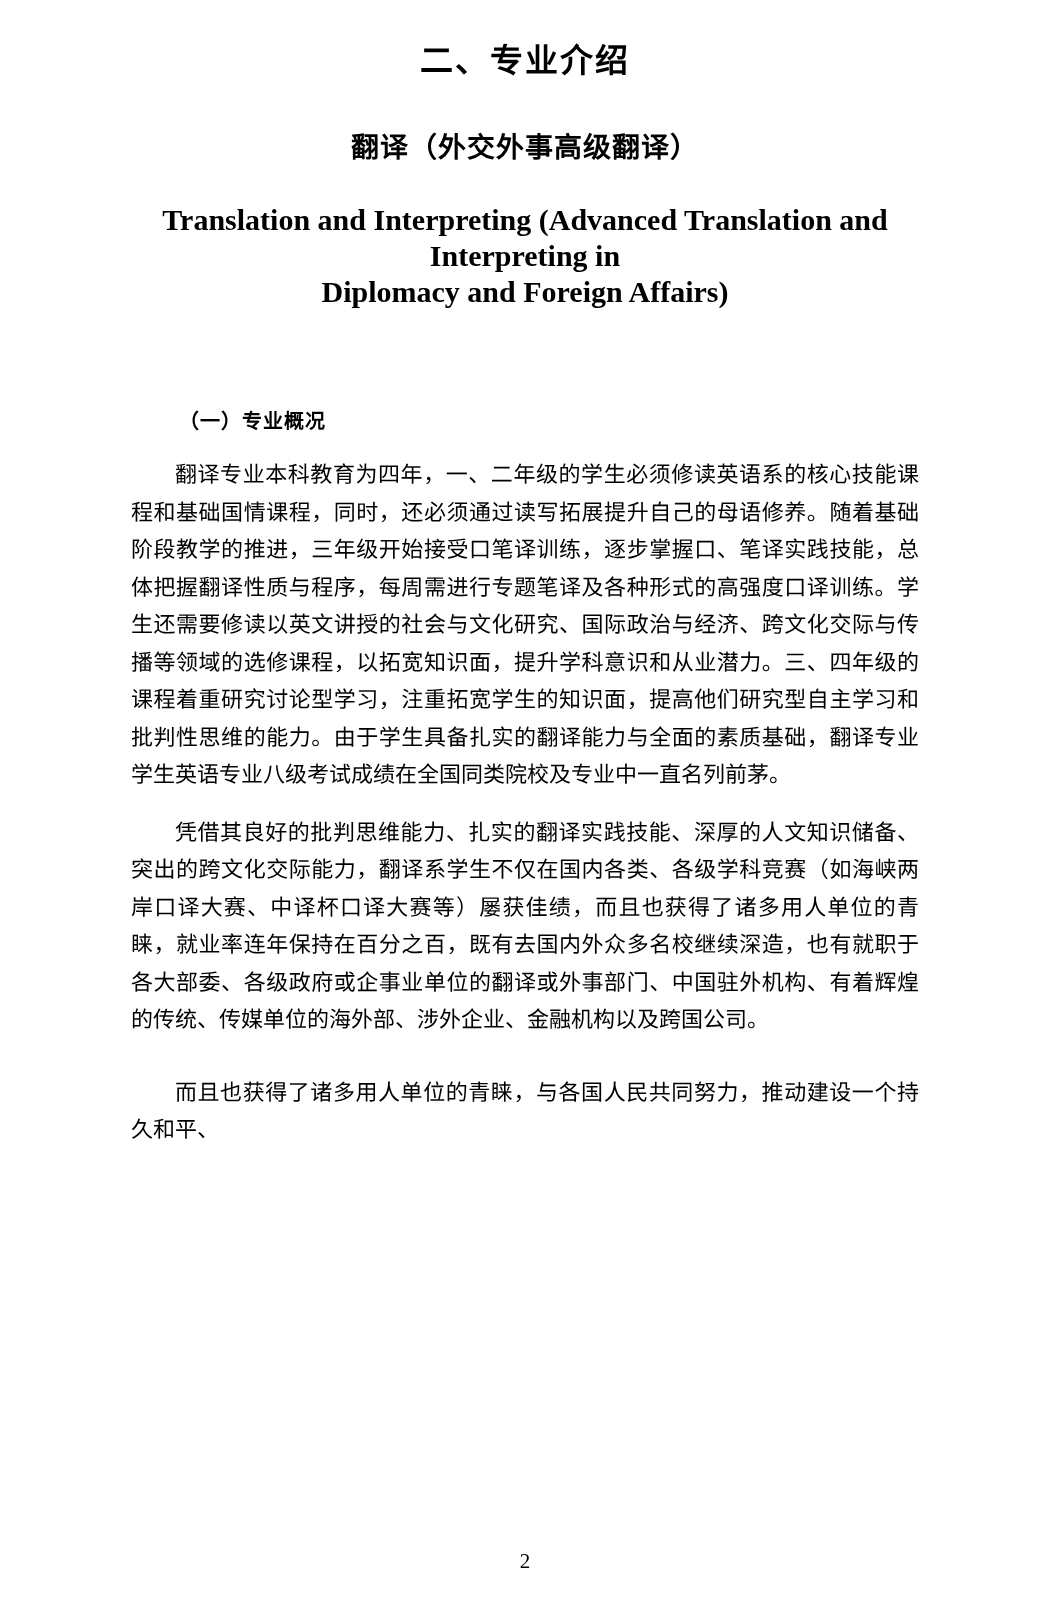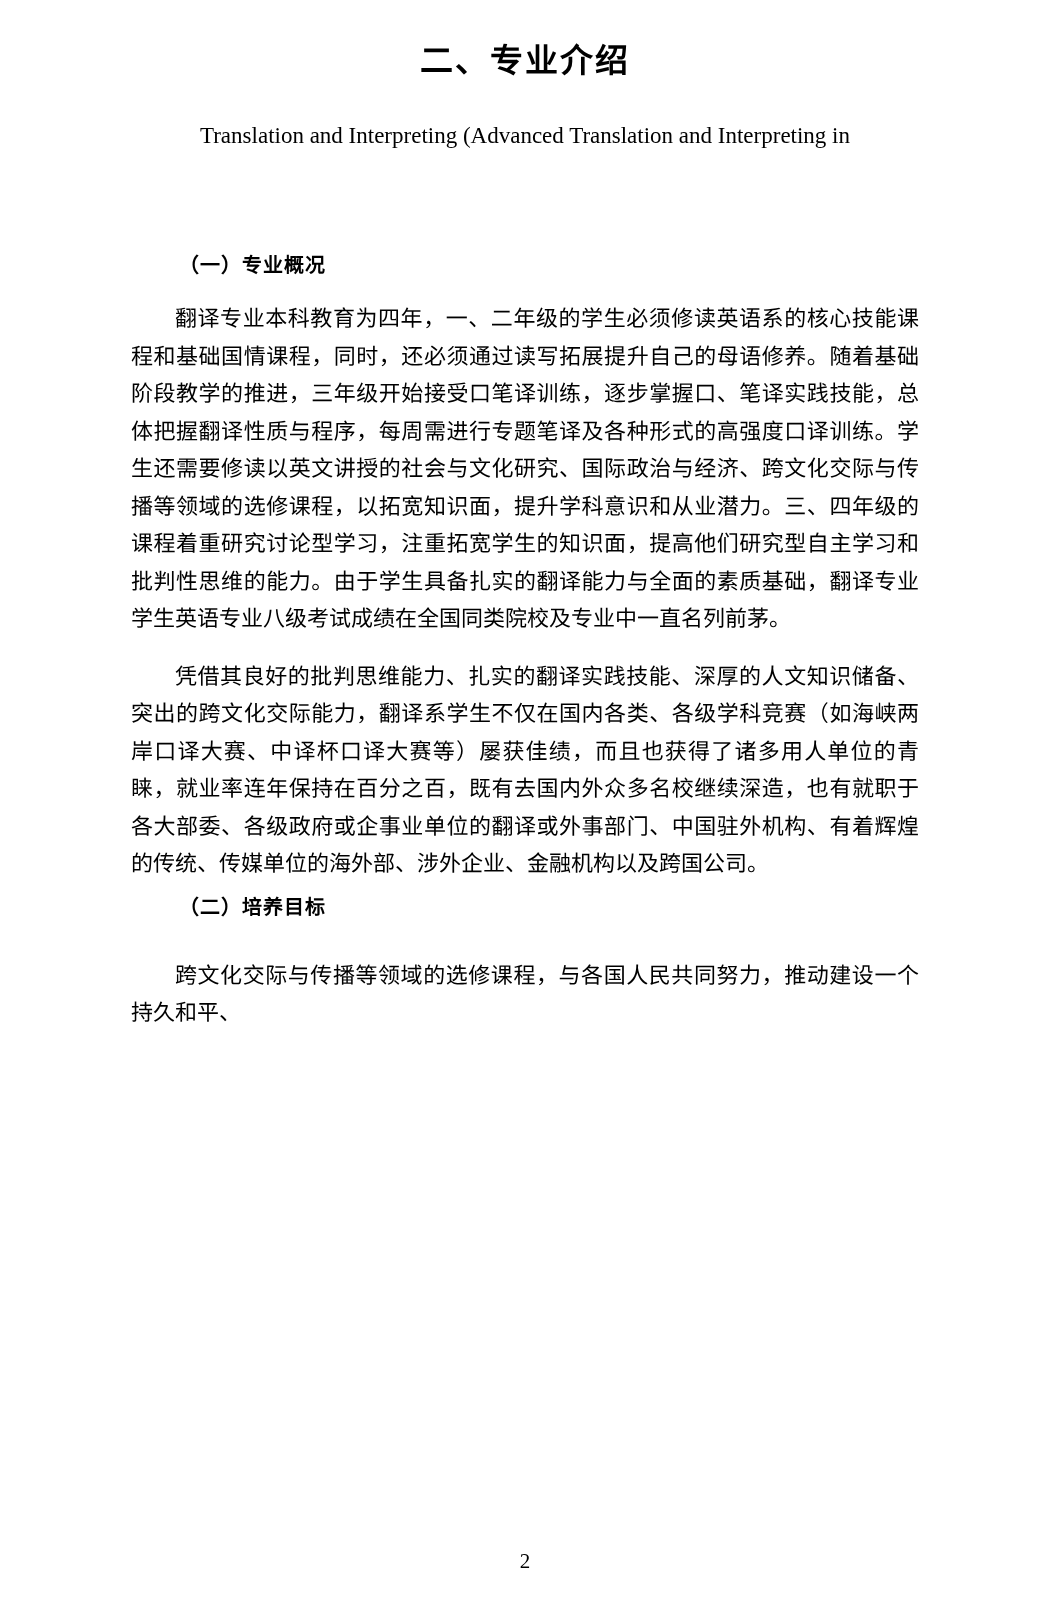--- a/index.html
+++ b/index.html
@@ -34,22 +34,22 @@
     font-family: "Liberation Sans", "DejaVu Sans", sans-serif;
     font-weight: bold;
     font-size: 28px;
     line-height: 32px;
     text-align: center;
     letter-spacing: 1px;
   }
   .program-title-en {
     margin: 38px 0 0 0;
     font-family: "Liberation Serif", "DejaVu Serif", serif;
-    font-weight: normal;
-    font-size: 23px;
+    font-weight: bold;
+    font-size: 30px;
     line-height: 36px;
     text-align: center;
   }
   .program-title-en .en-line {
     display: block;
   }
   .section-heading {
     margin: 0 0 0 48px;
     font-family: "Liberation Sans", "DejaVu Sans", sans-serif;
     font-weight: bold;
@@ -88,32 +88,33 @@
     line-height: 26px;
   }
 </style>
 </head>
 <body>
 
 <div class="page">
 
   <h1 class="main-title">二、专业介绍</h1>
 
+  <h2 class="program-title-zh">翻译（外交外事高级翻译）</h2>
 
   <h3 class="program-title-en">
     <span class="en-line">Translation and Interpreting (Advanced Translation and Interpreting in</span>
+    <span class="en-line">Diplomacy and Foreign Affairs)</span>
   </h3>
 
   <h4 class="section-heading first">（一）专业概况</h4>
 
 
   <p class="body-para">翻译专业本科教育为四年，一、二年级的学生必须修读英语系的核心技能课程和基础国情课程，同时，还必须通过读写拓展提升自己的母语修养。随着基础阶段教学的推进，三年级开始接受口笔译训练，逐步掌握口、笔译实践技能，总体把握翻译性质与程序，每周需进行专题笔译及各种形式的高强度口译训练。学生还需要修读以英文讲授的社会与文化研究、国际政治与经济、跨文化交际与传播等领域的选修课程，以拓宽知识面，提升学科意识和从业潜力。三、四年级的课程着重研究讨论型学习，注重拓宽学生的知识面，提高他们研究型自主学习和批判性思维的能力。由于学生具备扎实的翻译能力与全面的素质基础，翻译专业学生英语专业八级考试成绩在全国同类院校及专业中一直名列前茅。</p>
 
 
   <p class="body-para">凭借其良好的批判思维能力、扎实的翻译实践技能、深厚的人文知识储备、突出的跨文化交际能力，翻译系学生不仅在国内各类、各级学科竞赛（如海峡两岸口译大赛、中译杯口译大赛等）屡获佳绩，而且也获得了诸多用人单位的青睐，就业率连年保持在百分之百，既有去国内外众多名校继续深造，也有就职于各大部委、各级政府或企事业单位的翻译或外事部门、中国驻外机构、有着辉煌的传统、传媒单位的海外部、涉外企业、金融机构以及跨国公司。</p>
 
-  <h4 class="section-heading second">（二）培养目标</h4>
 
-  <p class="body-para after-heading-2">跨文化交际与传播等领域的选修课程，与各国人民共同努力，推动建设一个持久和平、</p>
+  <p class="body-para after-heading-2">而且也获得了诸多用人单位的青睐，与各国人民共同努力，推动建设一个持久和平、</p>
 
   <div class="page-number">2</div>
 
 </div>
 
 </body></html>

